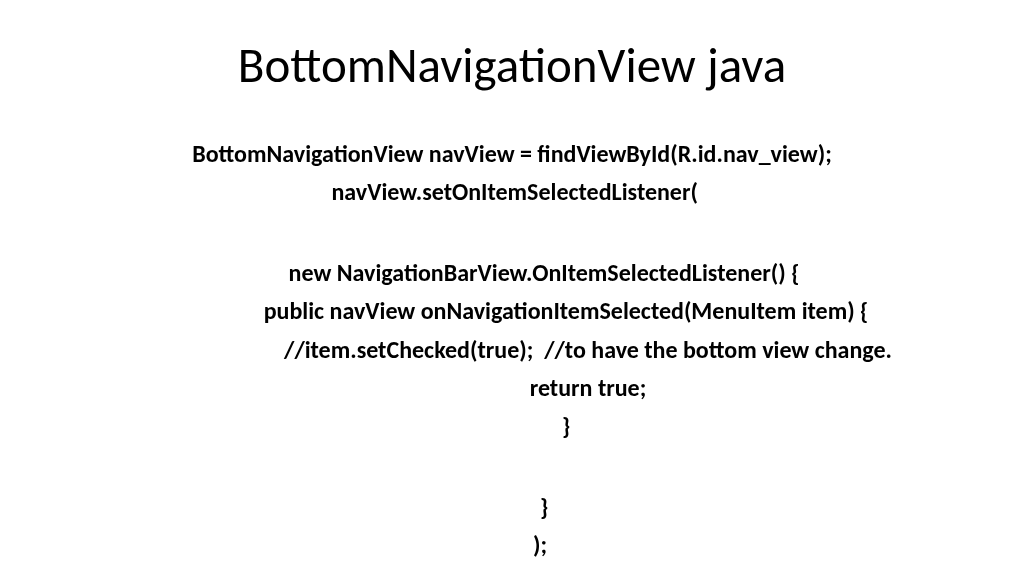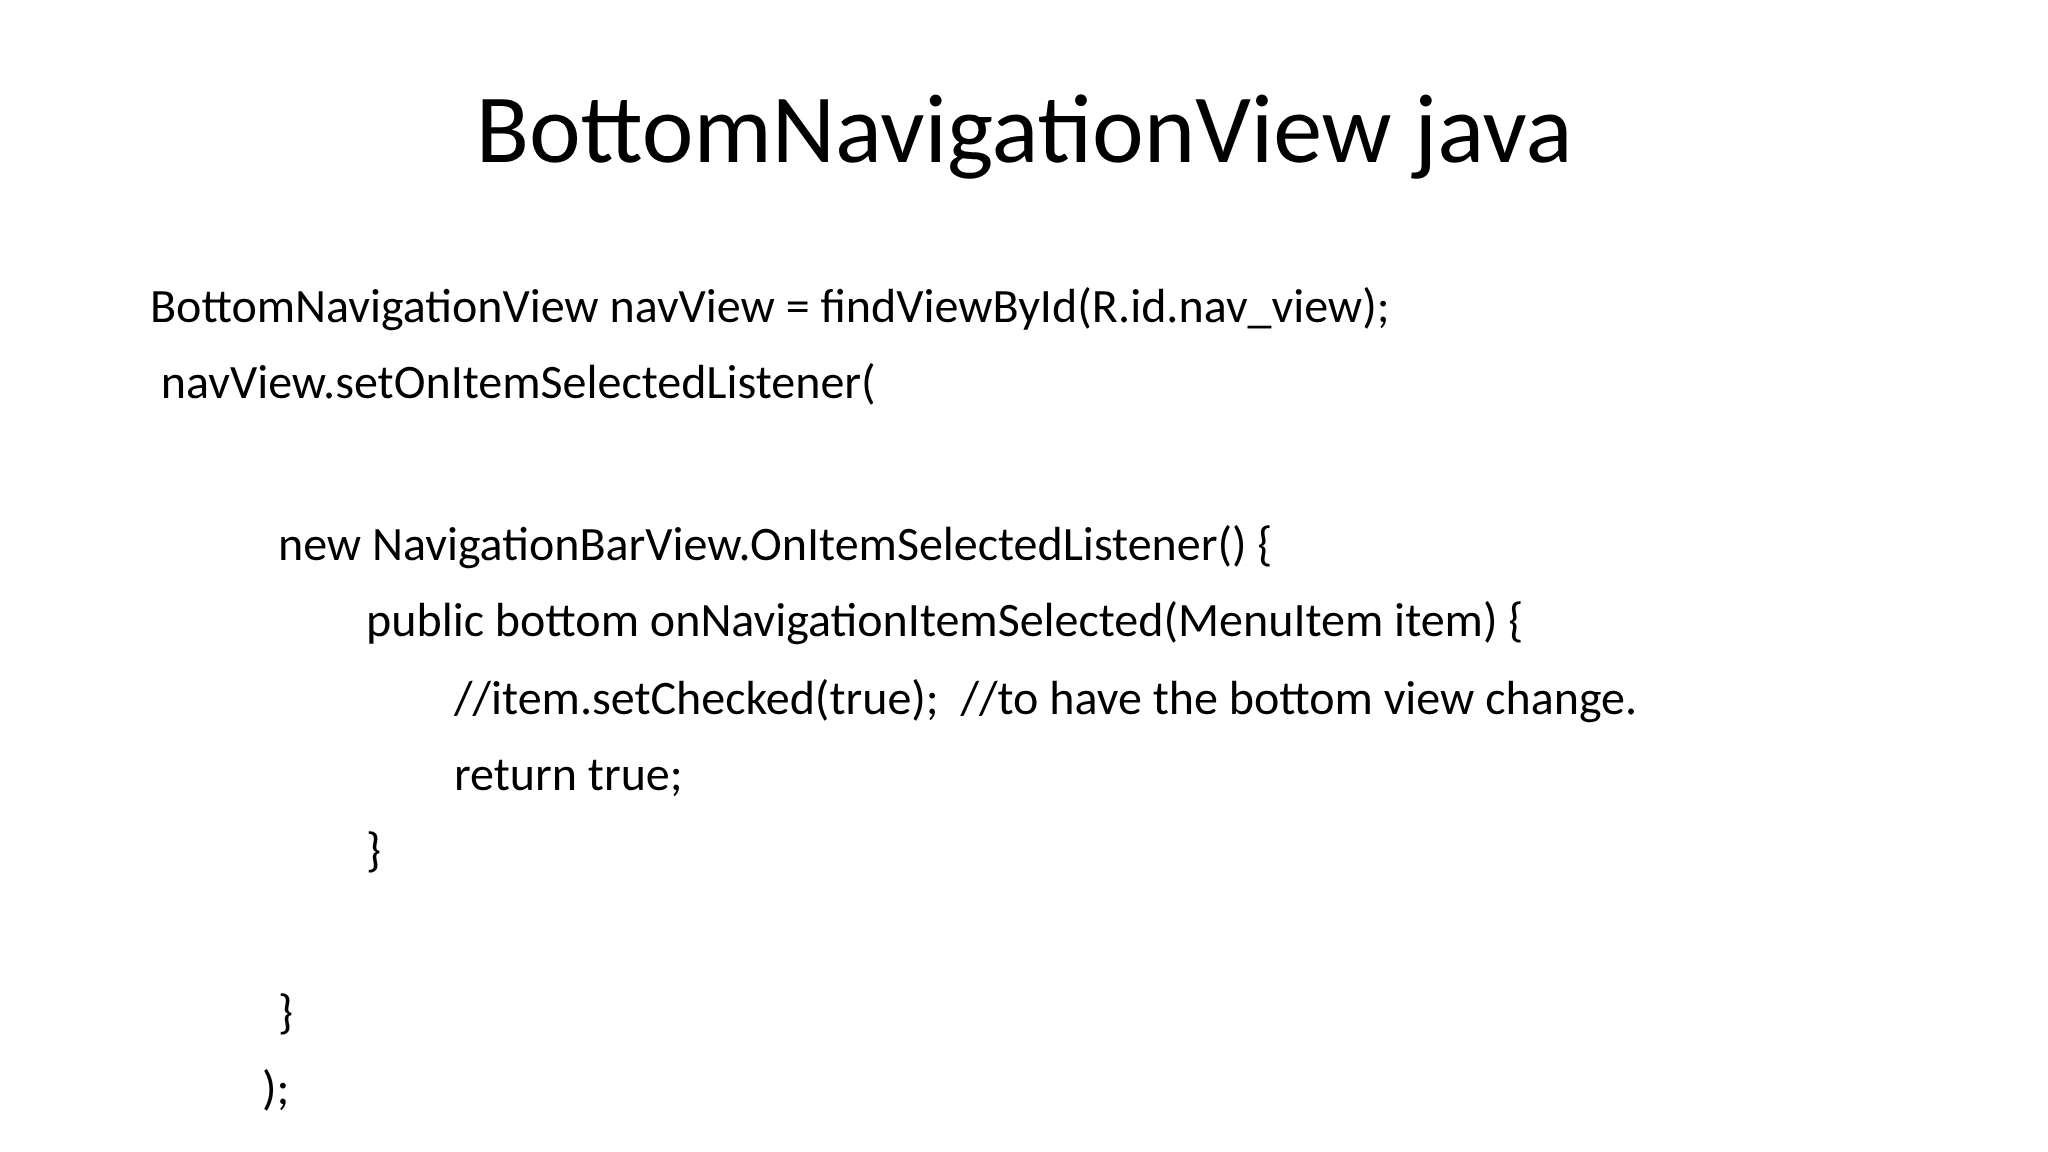--- a/index.html
+++ b/index.html
@@ -18,38 +18,39 @@
     .title {
       text-align: center;
       font-size: 49px;
       font-weight: 400;
       margin-bottom: 40px;
       margin-top: 5px;
     }
     .code-block {
       font-size: 24px;
       line-height: 1.6;
-      font-weight: 400;
+      font-weight: 700;
+      text-align: center;
     }
     .code-line {
       white-space: pre;
     }
     .ind2 { padding-left: 64px; margin-top: 42px; }
     .ind3 { padding-left: 108px; }
     .ind4 { padding-left: 152px; }
     .ind5 { padding-left: 56px; }
   </style>
 </head>
 <body>
 
 <h1 class="title">BottomNavigationView java</h1>
 
 <div class="code-block">
   <div class="code-line">BottomNavigationView navView = findViewById(R.id.nav_view);</div>
   <div class="code-line"> navView.setOnItemSelectedListener(</div>
   <div class="code-line ind2">new NavigationBarView.OnItemSelectedListener() {</div>
-  <div class="code-line ind3">public bottom onNavigationItemSelected(MenuItem item) {</div>
+  <div class="code-line ind3">public navView onNavigationItemSelected(MenuItem item) {</div>
   <div class="code-line ind4">//item.setChecked(true);  //to have the bottom view change.</div>
   <div class="code-line ind4">return true;</div>
   <div class="code-line ind3">}</div>
   <div class="code-line ind2">}</div>
   <div class="code-line ind5">);</div>
 </div>
 
 </body></html>

